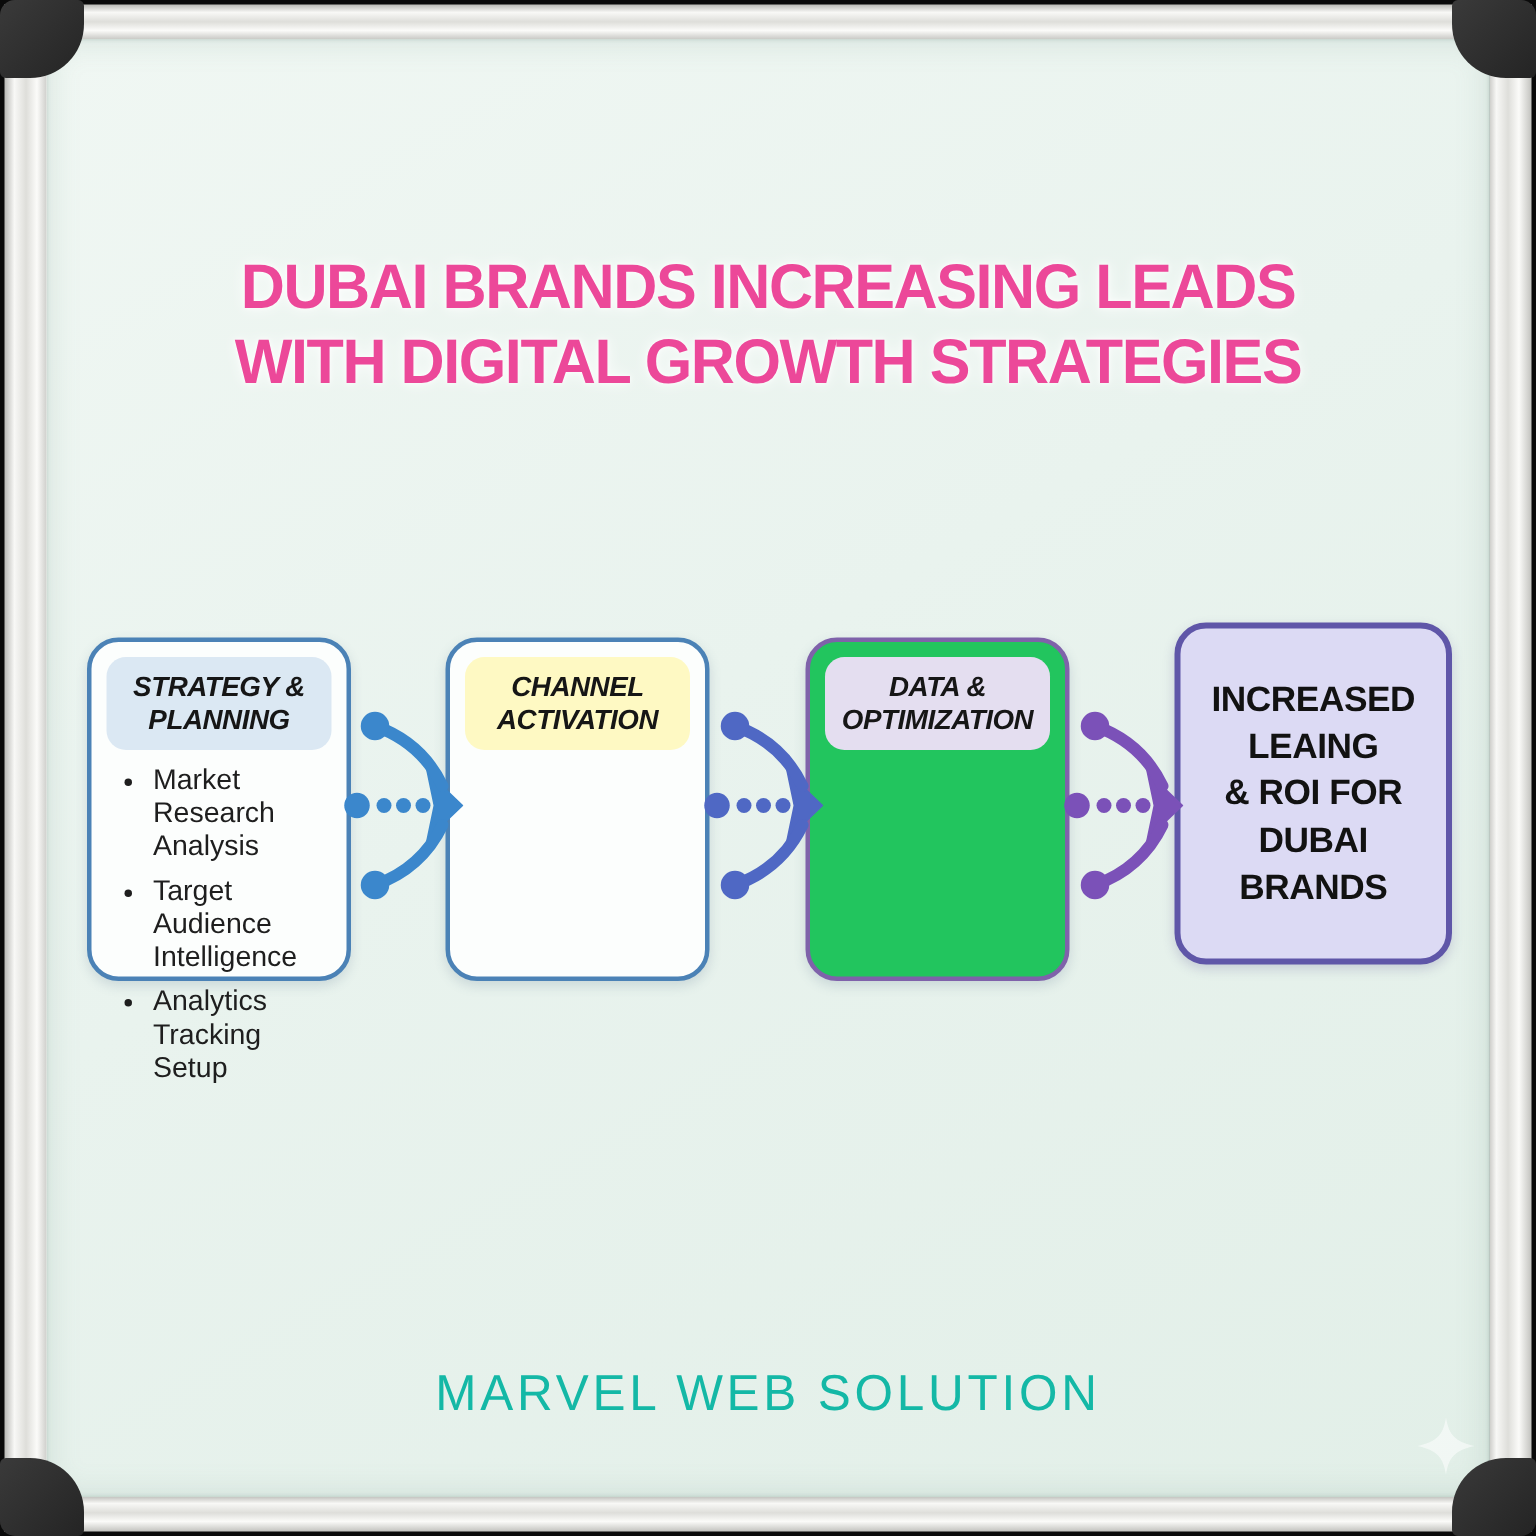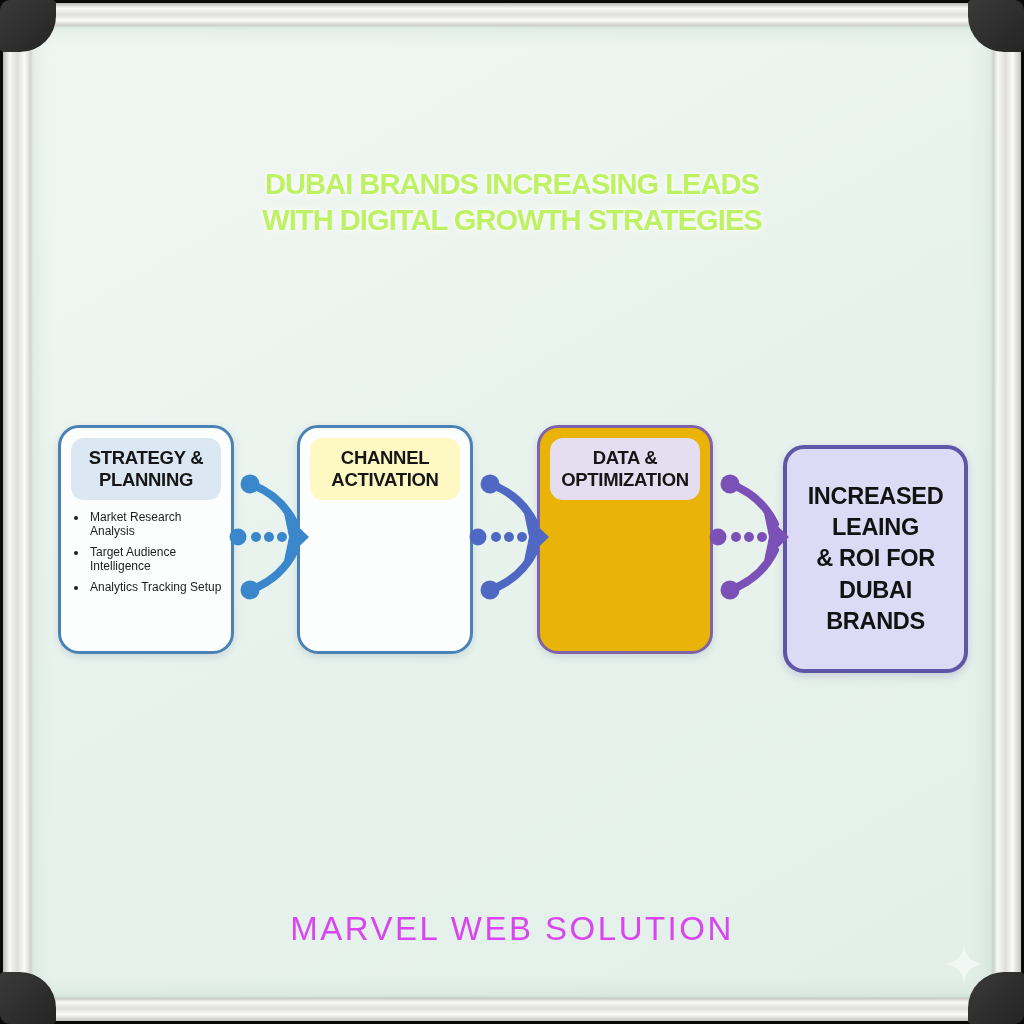--- a/index.html
+++ b/index.html
@@ -44,24 +44,24 @@
   .cap-tl { left: 0; top: 0;  border-radius: 10px 4px 36px 4px; }
   .cap-tr { right: 0; top: 0; border-radius: 4px 10px 4px 36px; }
   .cap-bl { left: 0; bottom: 0;  border-radius: 4px 36px 4px 10px; }
   .cap-br { right: 0; bottom: 0; border-radius: 36px 4px 10px 4px; }
   
   .title {
     position: absolute; z-index: 6;
     left: 0; right: 0; top: 166px;
     text-align: center;
     font-weight: 700;
-    font-size: 30px;
+    font-size: 42px;
     letter-spacing: -1px;
     line-height: 1.2;
-    color: #bef264;
+    color: #ec4899;
     text-shadow: 0 0 10px rgba(255,255,255,.95), 0 0 3px rgba(255,255,255,.9);
   }
   .title .line { display: block; transform: scaleX(.97); }
   
   .stage {
     position: absolute; z-index: 6;
     top: 425px; height: 223px; width: 170px;
     border: 3.5px solid #4b82b6;
     border-radius: 21px;
     background: #fcfefd;
@@ -75,33 +75,34 @@
     padding: 8px 14px;
     border-radius: 13px;
     min-height: 46px;
     display: flex; align-items: center; justify-content: center;
     text-align: center;
     font-weight: 700;
     font-size: 18.5px;
     line-height: 1.18;
     letter-spacing: -0.3px;
     color: #161616;
+    font-style: italic;
   }
   .stage-list {
     margin: 0;
-    padding: 2px 6px 0 27px;
-    font-size: 12px;
+    padding: 2px 6px 0 39px;
+    font-size: 19px;
     line-height: 1.17;
     color: #1e1e1e;
   }
   .stage-list li { margin-bottom: 7px; padding-left: 2px; }
   
   .result-box {
     position: absolute; z-index: 6;
-    left: 783px; top: 445px; width: 177px; height: 220px;
+    left: 783px; top: 415px; width: 177px; height: 220px;
     border: 4px solid #5f56a8;
     border-radius: 21px;
     background: #dcdaf4;
     box-shadow: 0 3px 8px rgba(80,75,140,.22);
     display: flex; align-items: center; justify-content: center;
   }
   .result-text {
     white-space: pre-line;
     text-align: center;
     font-weight: 700;
@@ -116,21 +117,21 @@
   .arrow-2 { left: 469px; }
   .arrow-3 { left: 709px; }
   
   .footer {
     position: absolute; z-index: 6;
     left: 0; right: 0; top: 910px;
     text-align: center;
     font-size: 33px;
     font-weight: 400;
     letter-spacing: 2.5px;
-    color: #d946ef;
+    color: #14b8a6;
     transform: scaleY(1.02);
   }
   
   .sparkle { position: absolute; z-index: 6; left: 944px; top: 944px; opacity: .55; }
 </style>
 </head>
 <body>
 
 <div class="page">
 
@@ -185,21 +186,21 @@
       <circle cx="40" cy="70" r="5" fill="currentColor"></circle>
       <circle cx="53" cy="70" r="5" fill="currentColor"></circle>
       <path d="M55 46 L80 70 L55 94 L60 70 Z" fill="currentColor"></path>
       <path d="M21 17 Q52 28 66 57" fill="none" stroke="currentColor" stroke-width="8" stroke-linecap="round"></path>
       <path d="M21 123 Q52 112 66 83" fill="none" stroke="currentColor" stroke-width="8" stroke-linecap="round"></path>
       <circle cx="21" cy="17" r="9.5" fill="currentColor"></circle>
       <circle cx="21" cy="123" r="9.5" fill="currentColor"></circle>
     </g>
   </svg>
 
-  <div class="stage stage-3" style="border-color: rgb(127, 98, 170); background-color: #eab308;">
+  <div class="stage stage-3" style="border-color: rgb(127, 98, 170); background-color: #22c55e;">
     <div class="stage-header" style="background-color: rgb(228, 222, 240);">DATA &amp; OPTIMIZATION</div>
   </div>
 
   <svg class="arrow arrow-3" width="80" height="140" viewBox="0 0 80 140">
     <g color="#7b51b8">
       <circle cx="9" cy="70" r="8.5" fill="currentColor"></circle>
       <circle cx="27" cy="70" r="5" fill="currentColor"></circle>
       <circle cx="40" cy="70" r="5" fill="currentColor"></circle>
       <circle cx="53" cy="70" r="5" fill="currentColor"></circle>
       <path d="M55 46 L80 70 L55 94 L60 70 Z" fill="currentColor"></path>

